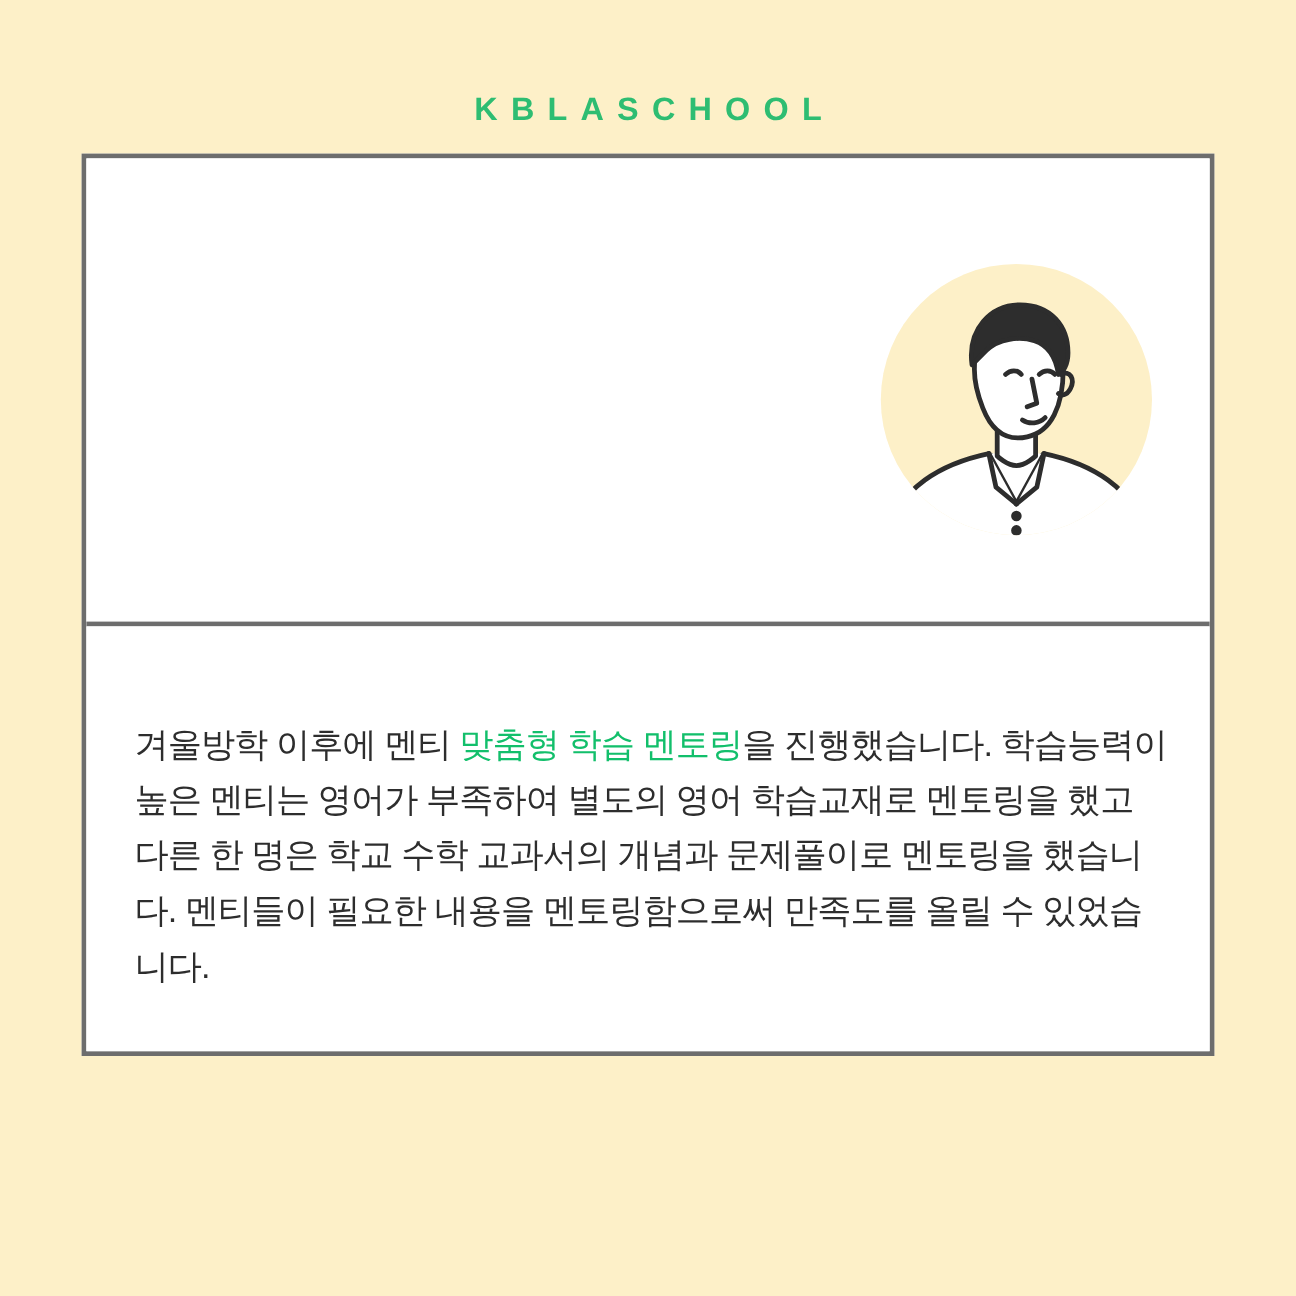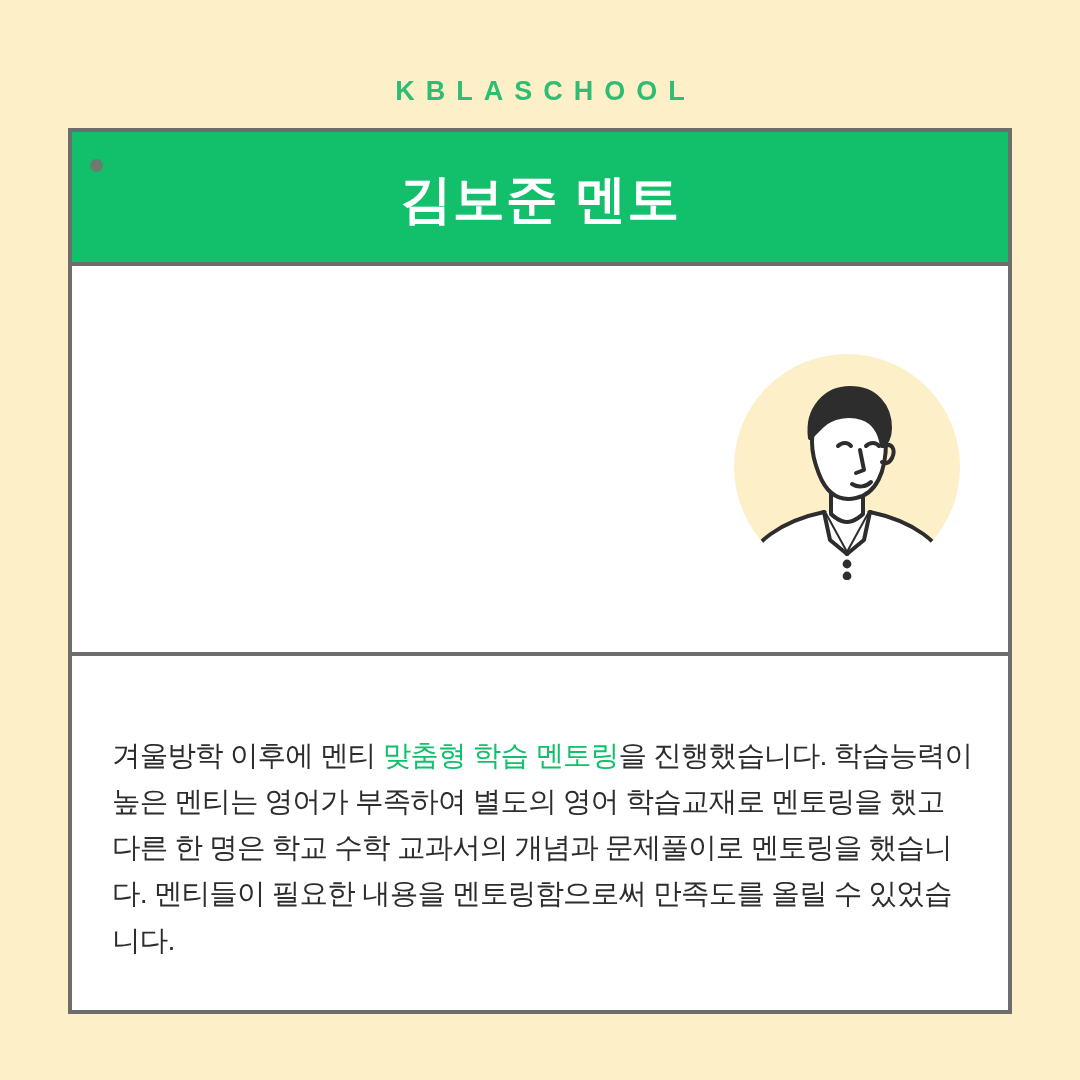--- a/index.html
+++ b/index.html
@@ -127,24 +127,20 @@
 </style>
 </head>
 <body>
 
 <div class="page">
 
   <div class="brand">KBLASCHOOL</div>
 
   <div class="card">
 
-    <div class="card-header">
-      <span class="header-dot"></span>
-      <div class="header-title">김보준 멘토</div>
-    </div>
 
     <div class="section-problem">
       <div class="avatar">
         <div class="avatar-circle"></div>
         <svg width="226" height="226" viewBox="0 0 226 226" xmlns="http://www.w3.org/2000/svg">
           <defs>
             <clipPath id="circClip">
               <circle cx="113" cy="113" r="113"></circle>
             </clipPath>
           </defs>

